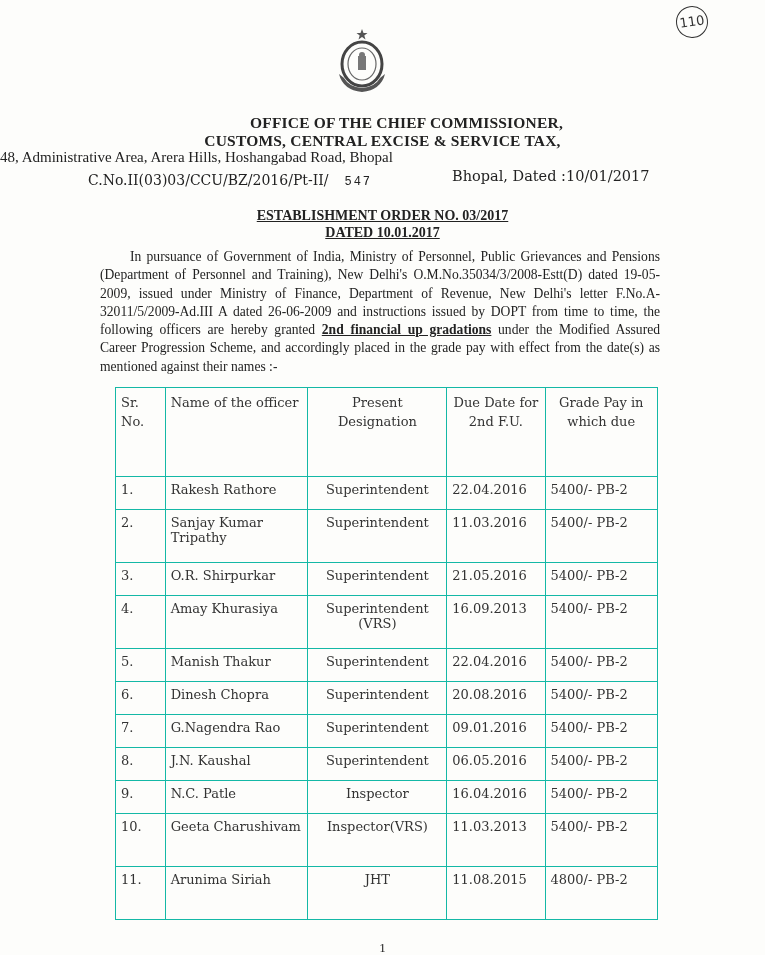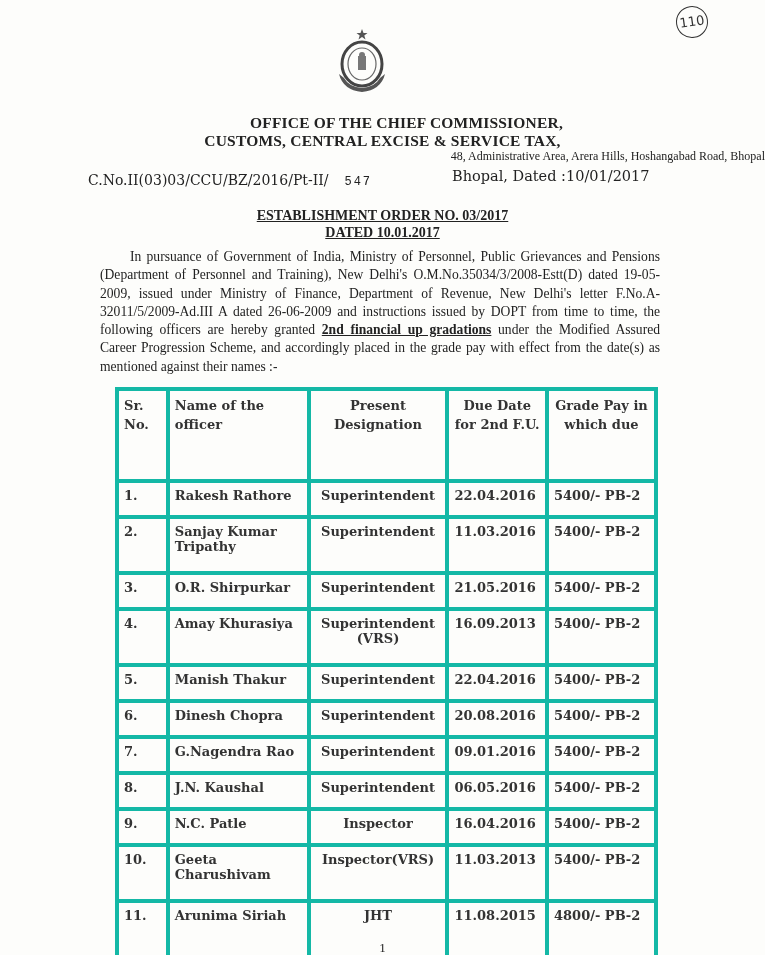--- a/index.html
+++ b/index.html
@@ -9,37 +9,37 @@
       font-family:"Liberation Serif", "DejaVu Serif", serif;
     }
     .abs { position:absolute; }
     .page-no-mark {
       left:676px; top:6px; width:30px; height:30px; border:1.5px solid #333;
       border-radius:50%; font-size:13px; text-align:center; line-height:30px;
       font-family:"DejaVu Sans", sans-serif; color:#333; transform:rotate(-8deg);
     }
     .emblem { left:333px; top:28px; width:58px; height:70px; }
     .hdr { left:0; width:765px; text-align:center; font-weight:bold; font-size:15.5px; letter-spacing:0.2px; }
-    .addr { left:0; width:765px; text-align:right; font-size:12px; }
+    .addr { left:0; width:765px; text-align:left; font-size:15px; }
     .ref { left:88px; top:172px; font-size:14px; font-family:"DejaVu Serif", serif; }
     .ref .hand { font-family:Liberation Mono, monospace; font-size:12px; margin-left:16px; letter-spacing:2px; }
     .dated { left:452px; top:168px; font-size:14.5px; font-family:"DejaVu Serif", serif; }
     .title { left:0; width:765px; text-align:center; font-weight:bold; font-size:14px; text-decoration:underline; }
     .para {
       left:100px; top:248px; width:560px; font-size:13.6px; line-height:18.3px;
       text-align:justify;
     }
     .para .indent { display:inline-block; width:30px; }
     .para b { font-weight:bold;text-decoration:underline; }
     table.officers {
       position:absolute; left:115px; top:387px; width:543px;
       border-collapse:collapse; font-family:"DejaVu Serif", serif; font-size:13px; color:#333;
     }
     table.officers th, table.officers td {
-      border:4px solid #14b8a6; vertical-align:top; padding:5px 5px; font-weight:bold;margin-top:40px;
+      border:1px solid #14b8a6; vertical-align:top; padding:5px 5px; font-weight:normal;margin-top:40px;
     }
     table.officers th { text-align:left; line-height:19px; height:78px; }
     table.officers th.c { text-align:center; }
     table.officers td.c { text-align:center; }
     .col-sr { width:38px; }
     .col-name { width:130px; }
     .col-desig { width:126px; }
     .col-date { width:86px; }
     .col-gp { width:100px; }
     .r1 td { height:22px; padding-top:14px; }

